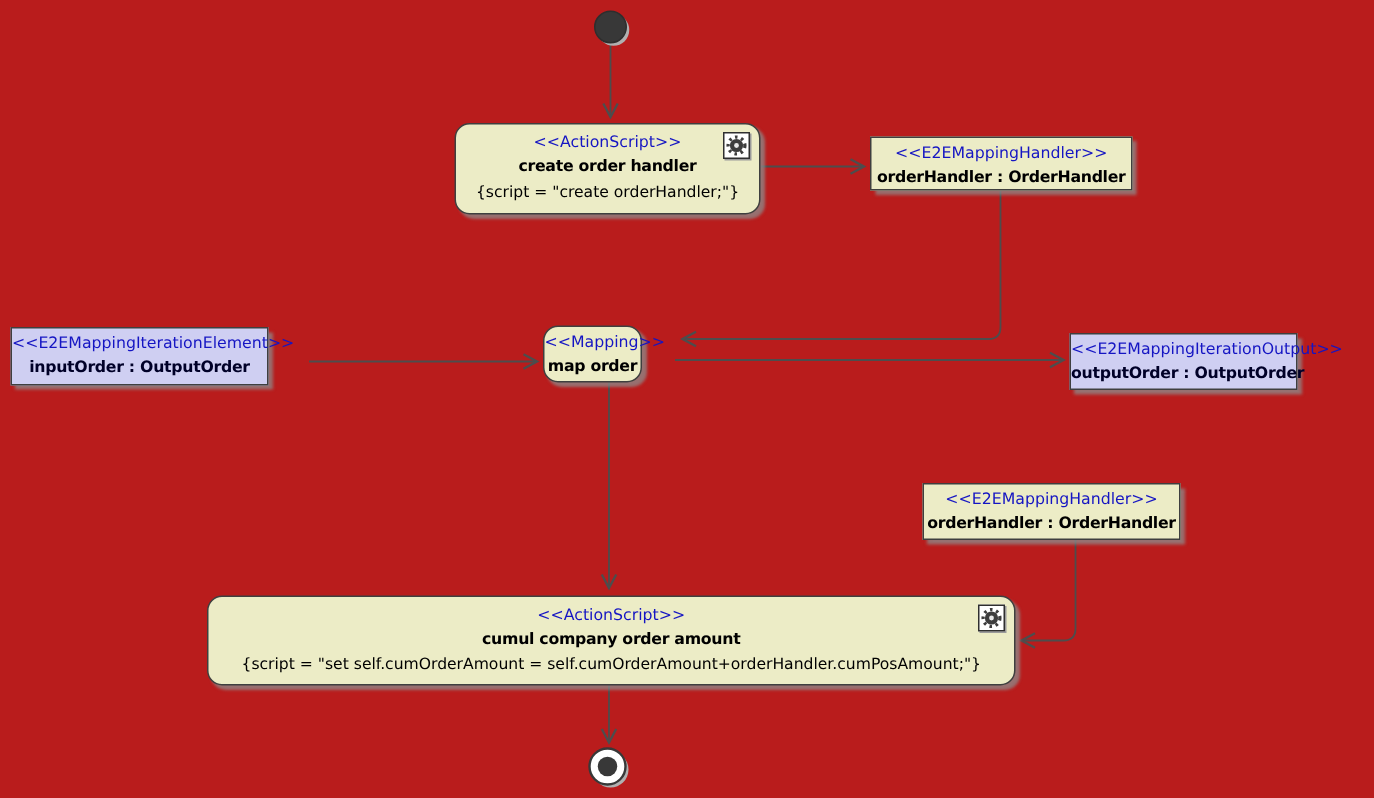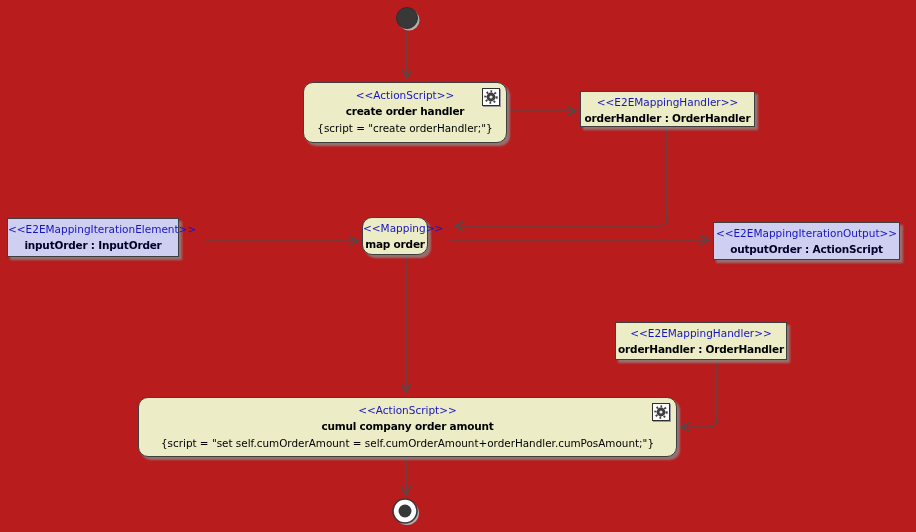--- a/index.html
+++ b/index.html
@@ -73,31 +73,31 @@
     <div class="nscript">{script = "create orderHandler;"}</div>
   </div>
 
   <div class="node pad2" style="left:580px;top:91px;width:175px;height:36px">
     <div class="stereo">&lt;&lt;E2EMappingHandler&gt;&gt;</div>
     <div class="nname">orderHandler : OrderHandler</div>
   </div>
 
   <div class="node object pad2" style="left:7px;top:218px;width:172px;height:39px">
     <div class="stereo">&lt;&lt;E2EMappingIterationElement&gt;&gt;</div>
-    <div class="nname objname">inputOrder : InputOrder</div>
+    <div class="nname objname">inputOrder : OutputOrder</div>
   </div>
 
   <div class="node round pad2" style="left:362px;top:217px;width:66px;height:38px">
     <div class="stereo">&lt;&lt;Mapping&gt;&gt;</div>
     <div class="nname">map order</div>
   </div>
 
-  <div class="node object pad2" style="left:713px;top:222px;width:187px;height:38px">
+  <div class="node object pad2" style="left:713px;top:222px;width:152px;height:38px">
     <div class="stereo">&lt;&lt;E2EMappingIterationOutput&gt;&gt;</div>
-    <div class="nname objname">outputOrder : ActionScript</div>
+    <div class="nname objname">outputOrder : OutputOrder</div>
   </div>
 
   <div class="node pad2" style="left:615px;top:322px;width:172px;height:38px">
     <div class="stereo">&lt;&lt;E2EMappingHandler&gt;&gt;</div>
     <div class="nname">orderHandler : OrderHandler</div>
   </div>
 
   <div class="node round pad3" style="left:138px;top:397px;width:539px;height:60px">
     <span class="gear">
       <svg width="14" height="14" viewBox="0 0 14 14">

